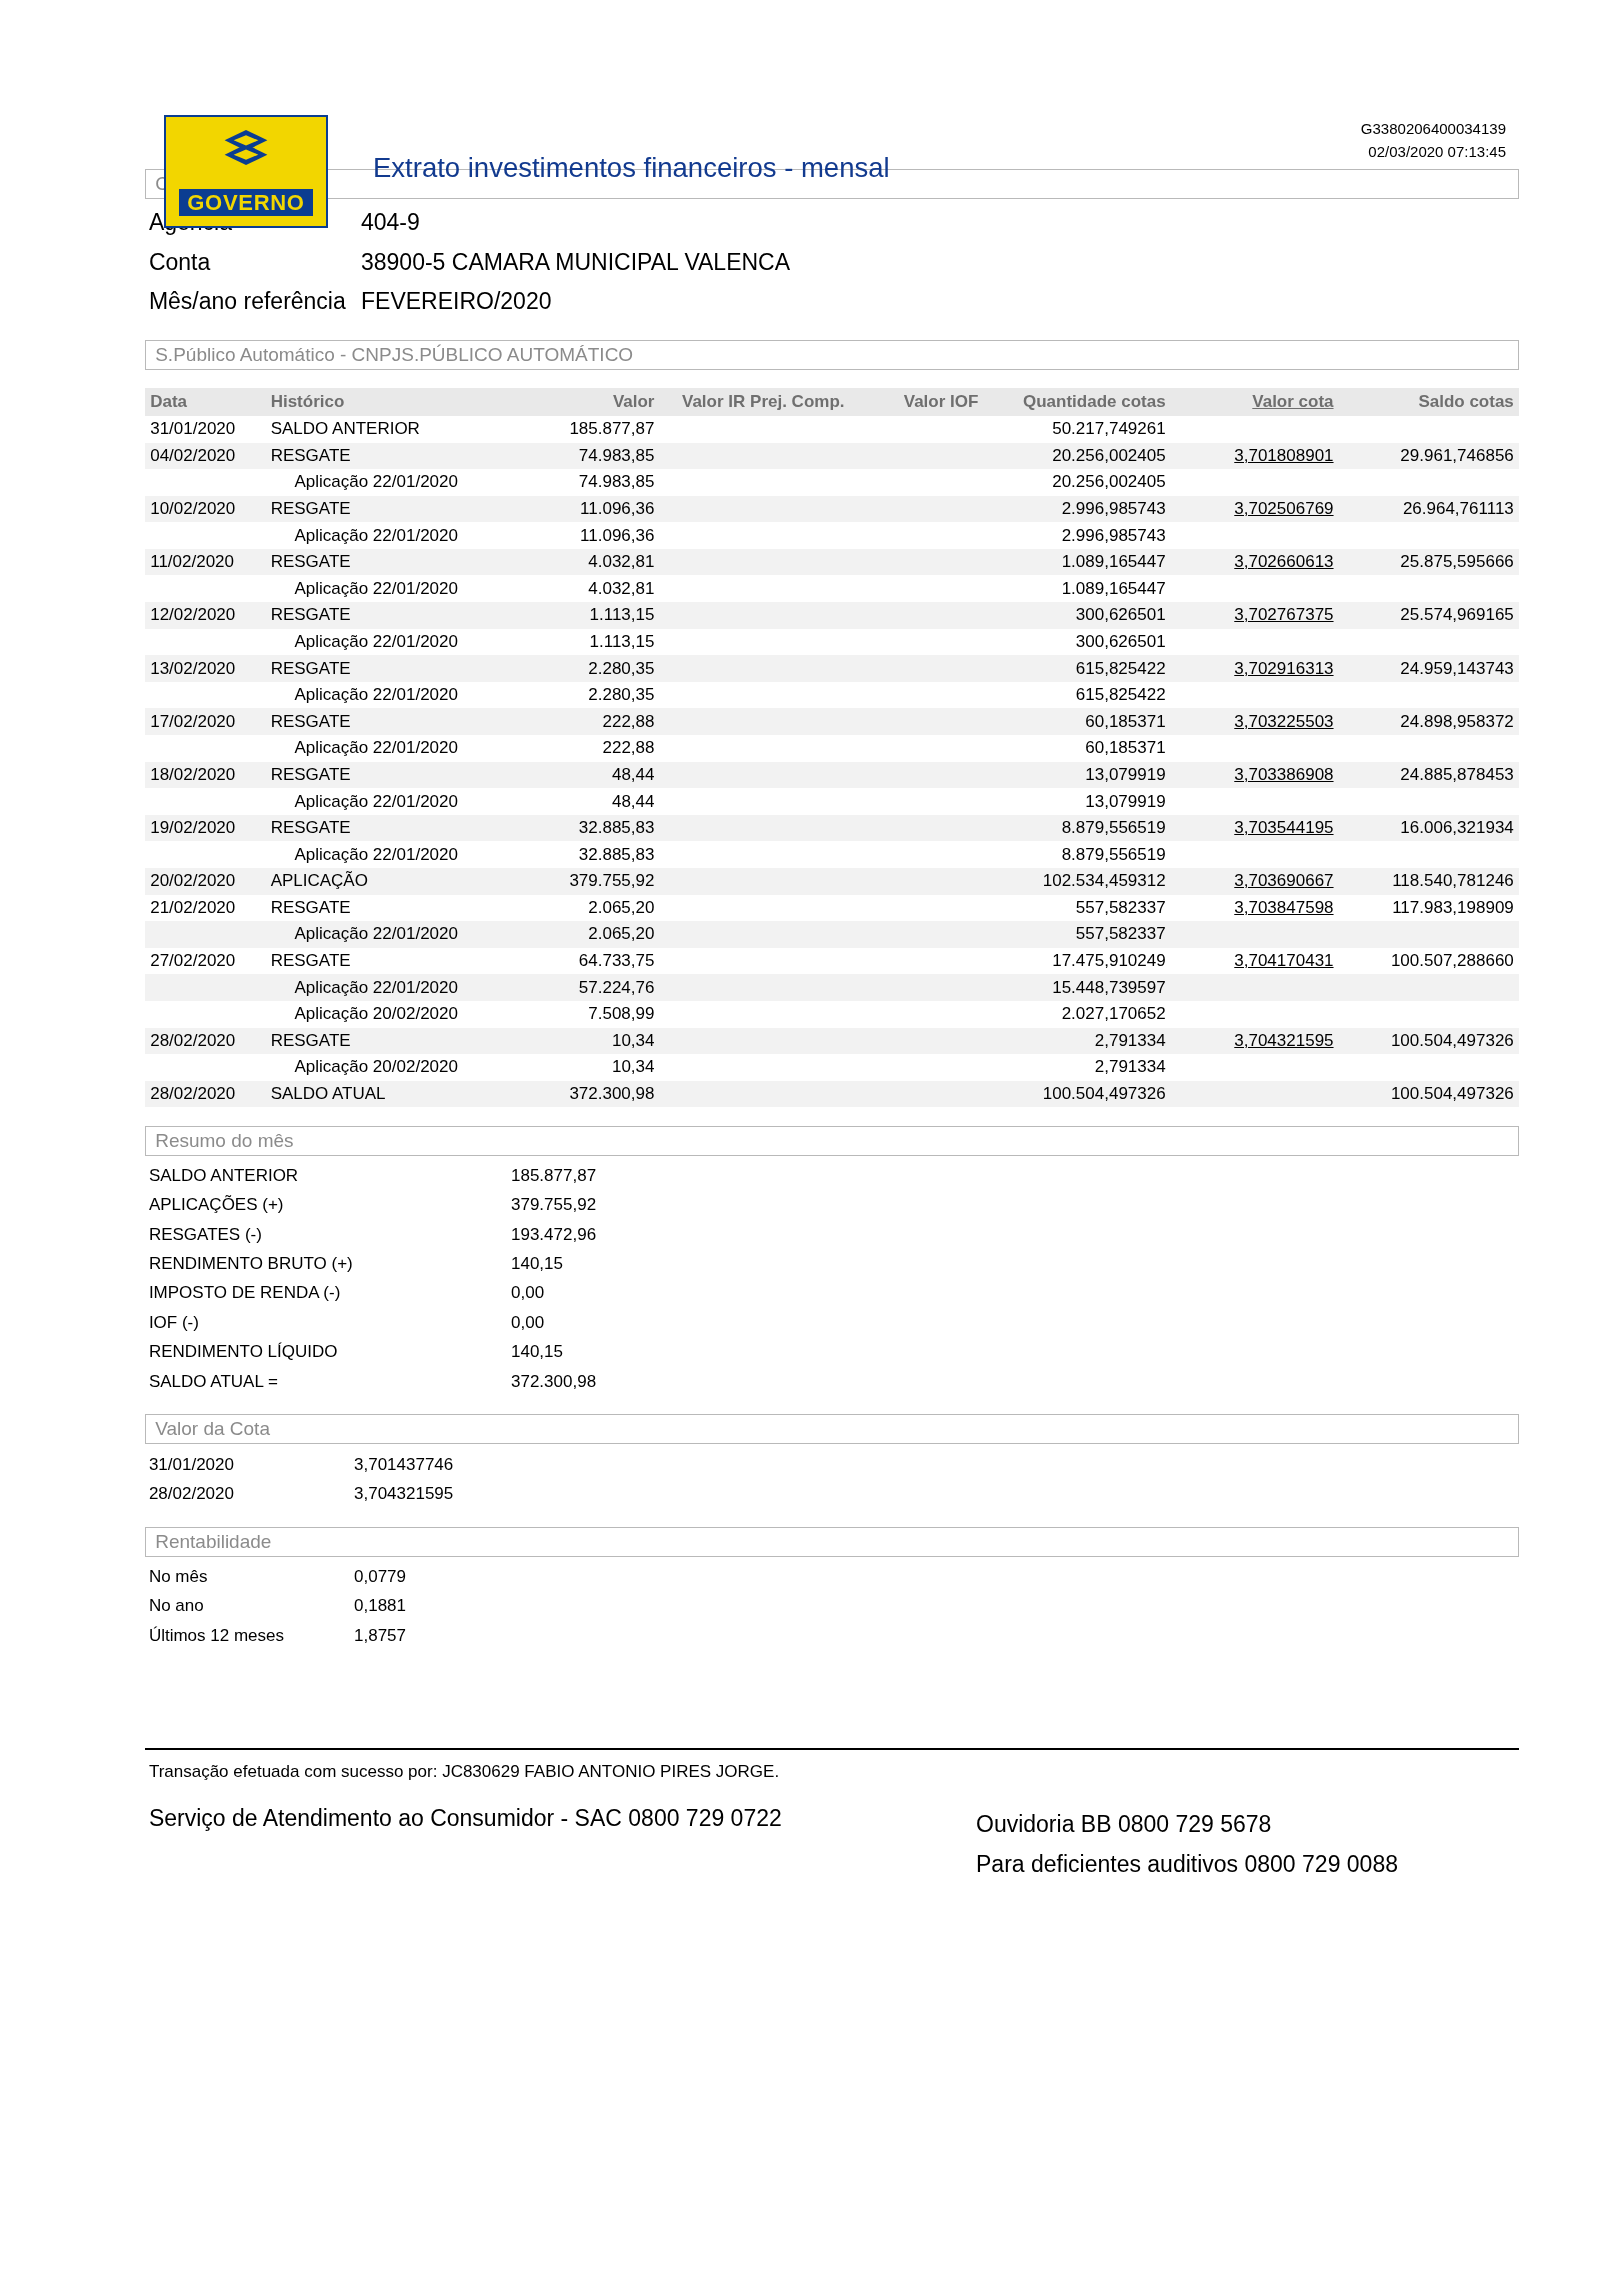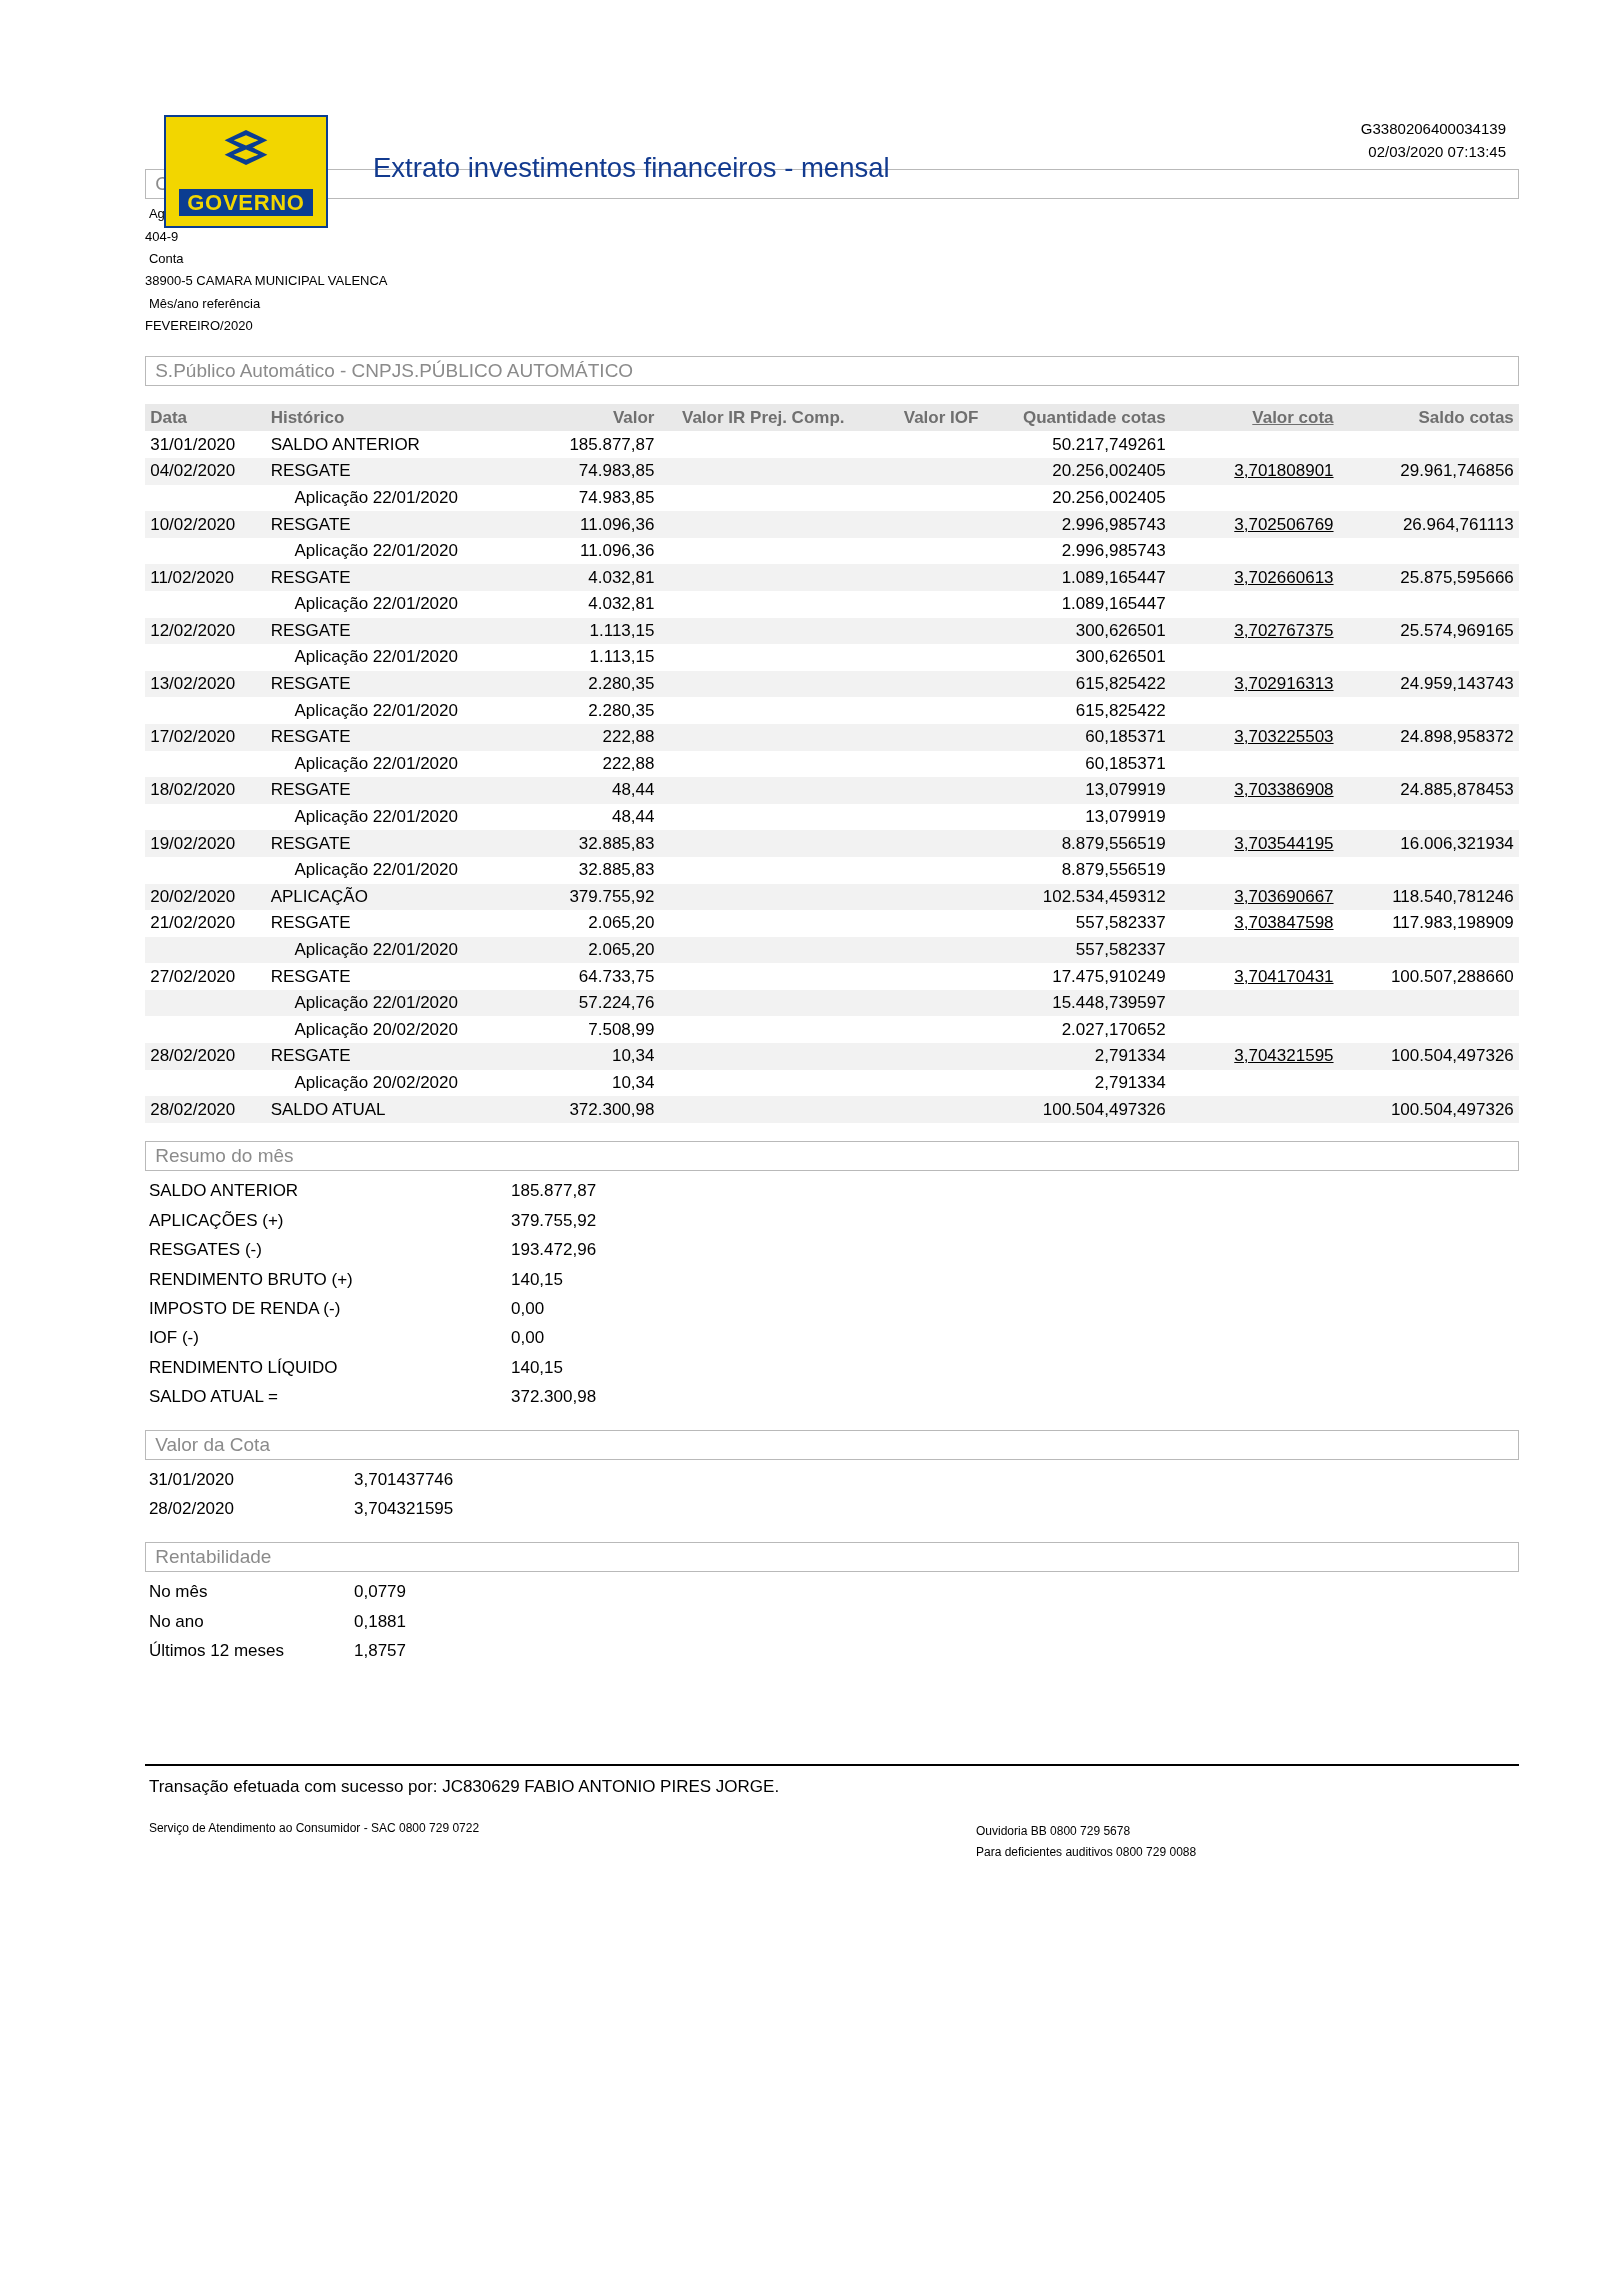--- a/index.html
+++ b/index.html
@@ -91,23 +91,22 @@
     box-sizing: border-box;
     color: #8b8b8b;
     font-size: 19px;
     background: #ffffff;
     margin-top: 18.3px;
   }
 
   
   .kv {
     display: flex;
-    font-size: 13px;
+    font-size: 23px;
     line-height: 1.72;
-    flex-direction: column;
   }
   .kv .k { width: 216px; padding-left: 3.9px; box-sizing: border-box; }
   .kv .v { }
   .client-block { margin-top: 3.9px; }
 
   
   table.stmt {
     width: 100%;
     border-collapse: collapse;
     font-size: 17px;
@@ -162,21 +161,21 @@
     margin-top: 98px;
   }
   .footer-line {
     font-size: 17px;
     padding-left: 3.9px;
     margin-top: 11.8px;
   }
   .footer-cols {
     display: flex;
     margin-top: 23.6px;
-    font-size: 12px;
+    font-size: 23px;
   }
   .footer-cols .left { width: 831px; padding-left: 3.9px; box-sizing: border-box; }
   .footer-cols .right { line-height: 1.72; }
 </style>
 </head>
 <body>
 
 <div class="page">
   <div class="inner">
 

